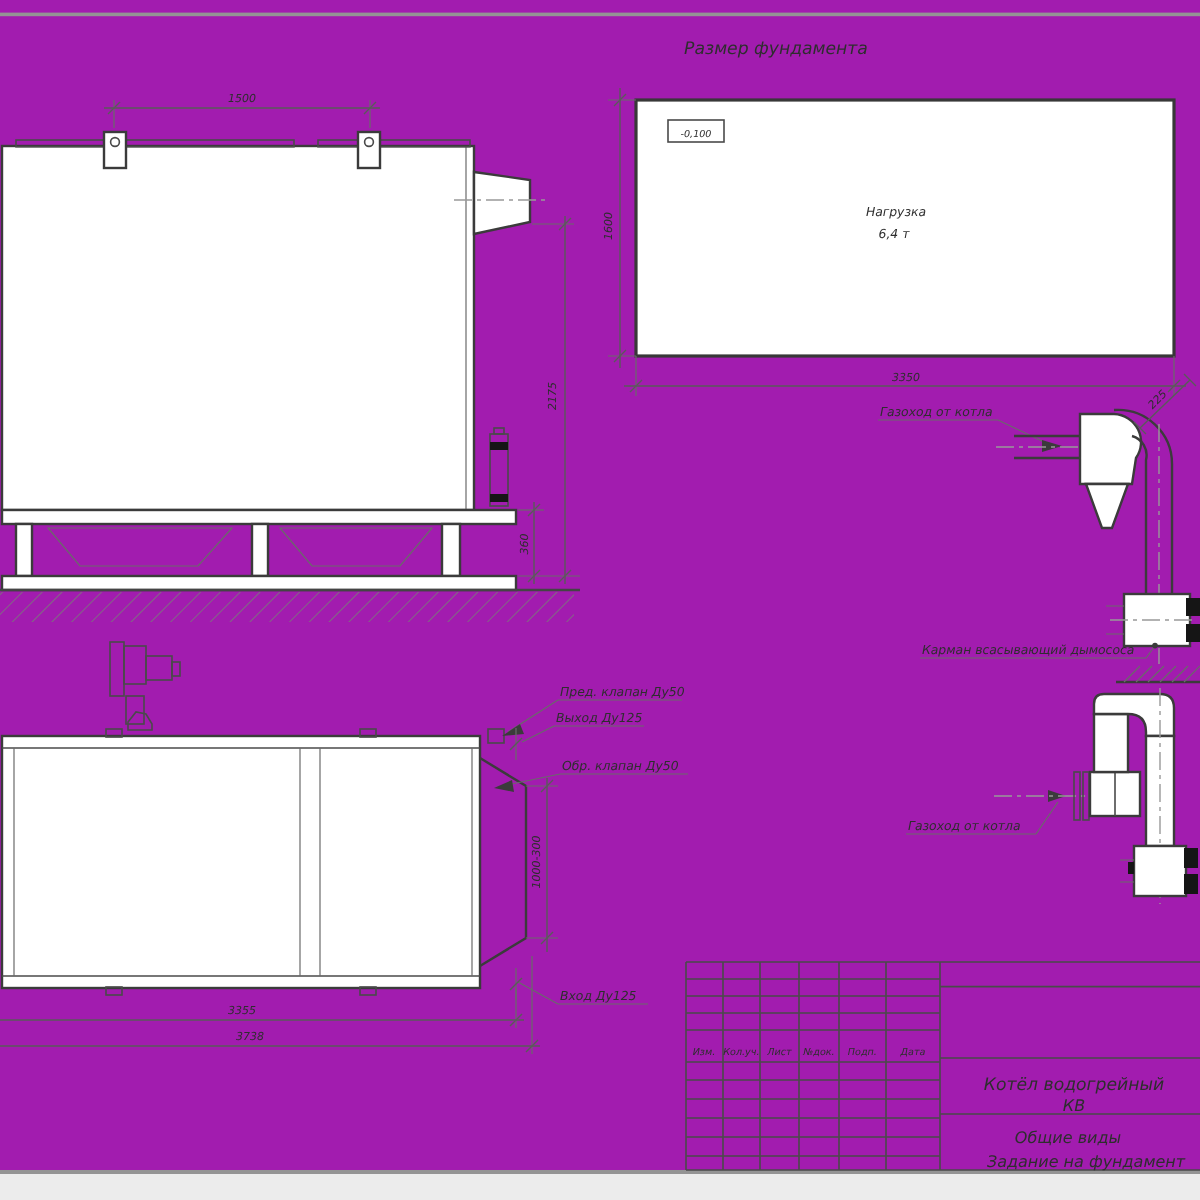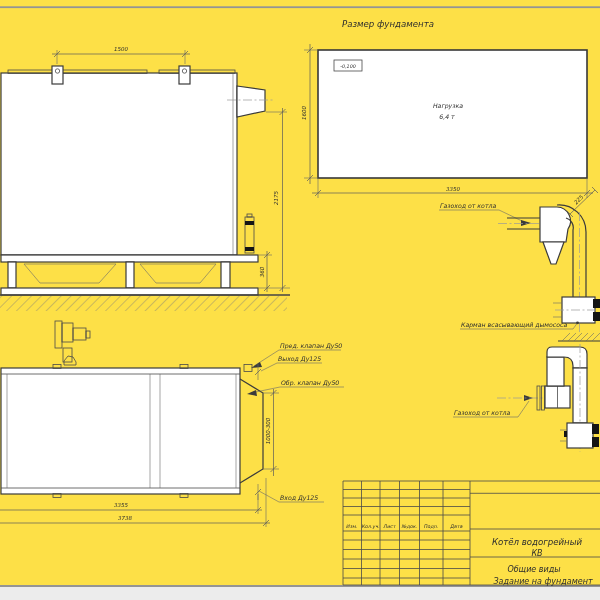--- a/index.html
+++ b/index.html
@@ -1,16 +1,16 @@
 <!DOCTYPE html>
 <html><head>
 <meta charset="utf-8">
 <style>
   html,body{margin:0;padding:0;background:#fff;}
-  #sheet{position:relative;width:600px;height:600px;background:#fde047;overflow:hidden;
+  #sheet{position:relative;width:600px;height:600px;background:#a21caf;overflow:hidden;
          font-family:"DejaVu Sans",sans-serif;}
   svg text{font-family:"DejaVu Sans",sans-serif;font-style:italic;fill:#2e2e2e;}
   .t5{font-size:4.8px}.t55{font-size:5.5px}.t6{font-size:6.2px}
   .t8{font-size:8px}.t85{font-size:8.6px}
   .ln{stroke:#3b3b3b;stroke-width:1.2;fill:none}
   .lnw{stroke:#3b3b3b;stroke-width:1.2;fill:#fff}
   .thin{stroke:#6a6a6a;stroke-width:0.6;fill:none}
   .dim{stroke:#5a5a5a;stroke-width:0.7;fill:none}
   .cl{stroke:#999;stroke-width:0.7;fill:none;stroke-dasharray:9 2.5 2 2.5}
   .blk{fill:#151515;stroke:none}

